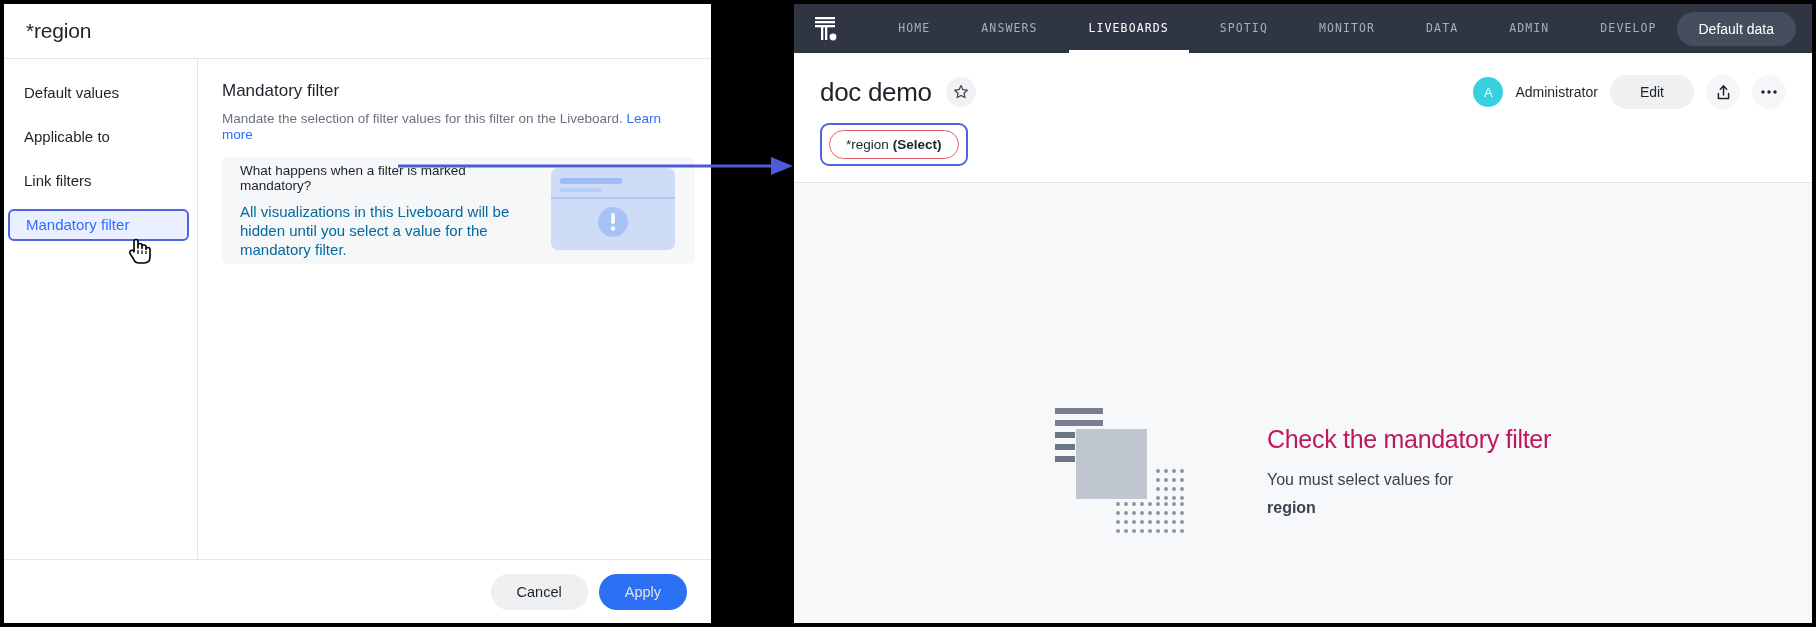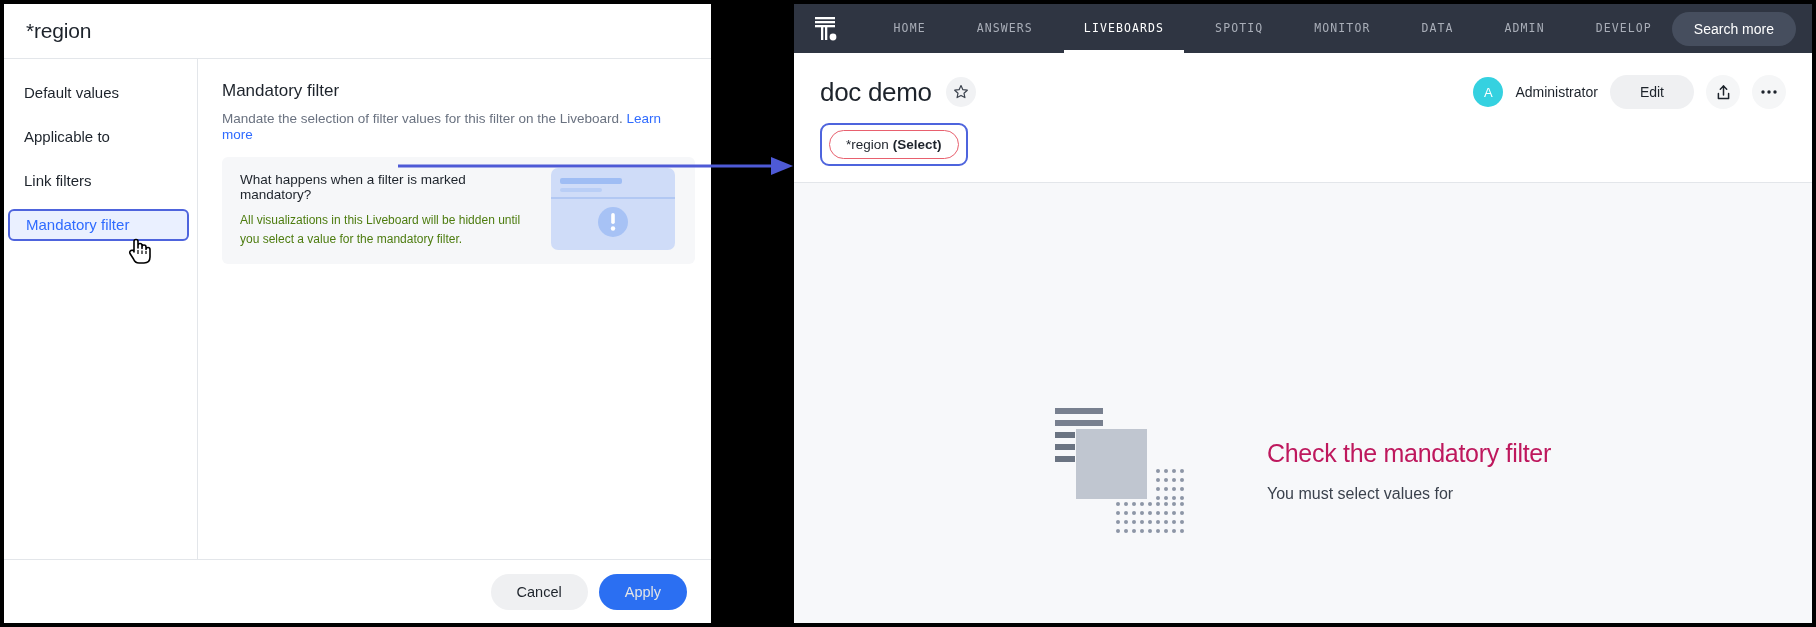--- a/index.html
+++ b/index.html
@@ -77,21 +77,21 @@
   .cb-label { font-size: 14.5px; color: #1d232b; }
 
   .info-card {
     width: 473px; height: 107px;
     background: #f6f7f9; border-radius: 6px;
     display: flex; align-items: center;
     padding: 0 18px;
   }
   .info-text { flex: 1 1 auto; padding-right: 12px; }
   .info-q { font-size: 13.5px; color: #1d232b; margin-bottom: 9px; }
-  .info-a { font-size: 12px; line-height: 19px; color: #4d7c0f; }
+  .info-a { font-size: 15px; line-height: 19px; color: #0369a1; }
   .info-illus { flex: 0 0 128px; }
 
   .dlg-footer {
     height: 64px; flex: 0 0 64px;
     border-top: 1px solid #e3e6ea;
     display: flex; align-items: center; justify-content: flex-end;
     gap: 11px; padding-right: 24px;
   }
   .btn {
     height: 36px; border-radius: 18px; border: none;
@@ -269,21 +269,21 @@
         <div class="nav-link">HOME</div>
         <div class="nav-link">ANSWERS</div>
         <div class="nav-link active">LIVEBOARDS</div>
         <div class="nav-link">SPOTIQ</div>
         <div class="nav-link">MONITOR</div>
         <div class="nav-link">DATA</div>
         <div class="nav-link">ADMIN</div>
         <div class="nav-link">DEVELOP</div>
       </div>
 
-      <div class="search-pill">Search more</div>
+      <div class="search-pill">Default data</div>
     </div>
 
     <div class="app-header">
       <div class="hdr-row1">
         <div class="lb-title">doc demo</div>
         <div class="star-btn">
           <svg width="16" height="16" viewBox="0 0 16 16">
             <path d="M8 1.6 L9.9 5.7 L14.3 6.2 L11 9.2 L11.9 13.6 L8 11.4 L4.1 13.6 L5 9.2 L1.7 6.2 L6.1 5.7 Z" fill="none" stroke="#3b424d" stroke-width="1.2" stroke-linejoin="round"></path>
           </svg>
         </div>
@@ -386,20 +386,21 @@
               <circle cx="111" cy="127" r="2"></circle>
               <circle cx="119" cy="127" r="2"></circle>
               <circle cx="127" cy="127" r="2"></circle>
           </g>
         </svg>
       </div>
       <div class="empty-text">
         <div class="empty-title">Check the mandatory filter</div>
         <div class="empty-sub">
           <span>You must select values for</span>
+          <b>region</b>
         </div>
       </div>
     </div>
   </div>
 
   <svg class="arrow-layer">
     <line x1="398" y1="166" x2="775" y2="166" stroke="#4e5ad6" stroke-width="3"></line>
     <polygon points="793,166 771,157 771,175" fill="#4e5ad6"></polygon>
   </svg>
 

